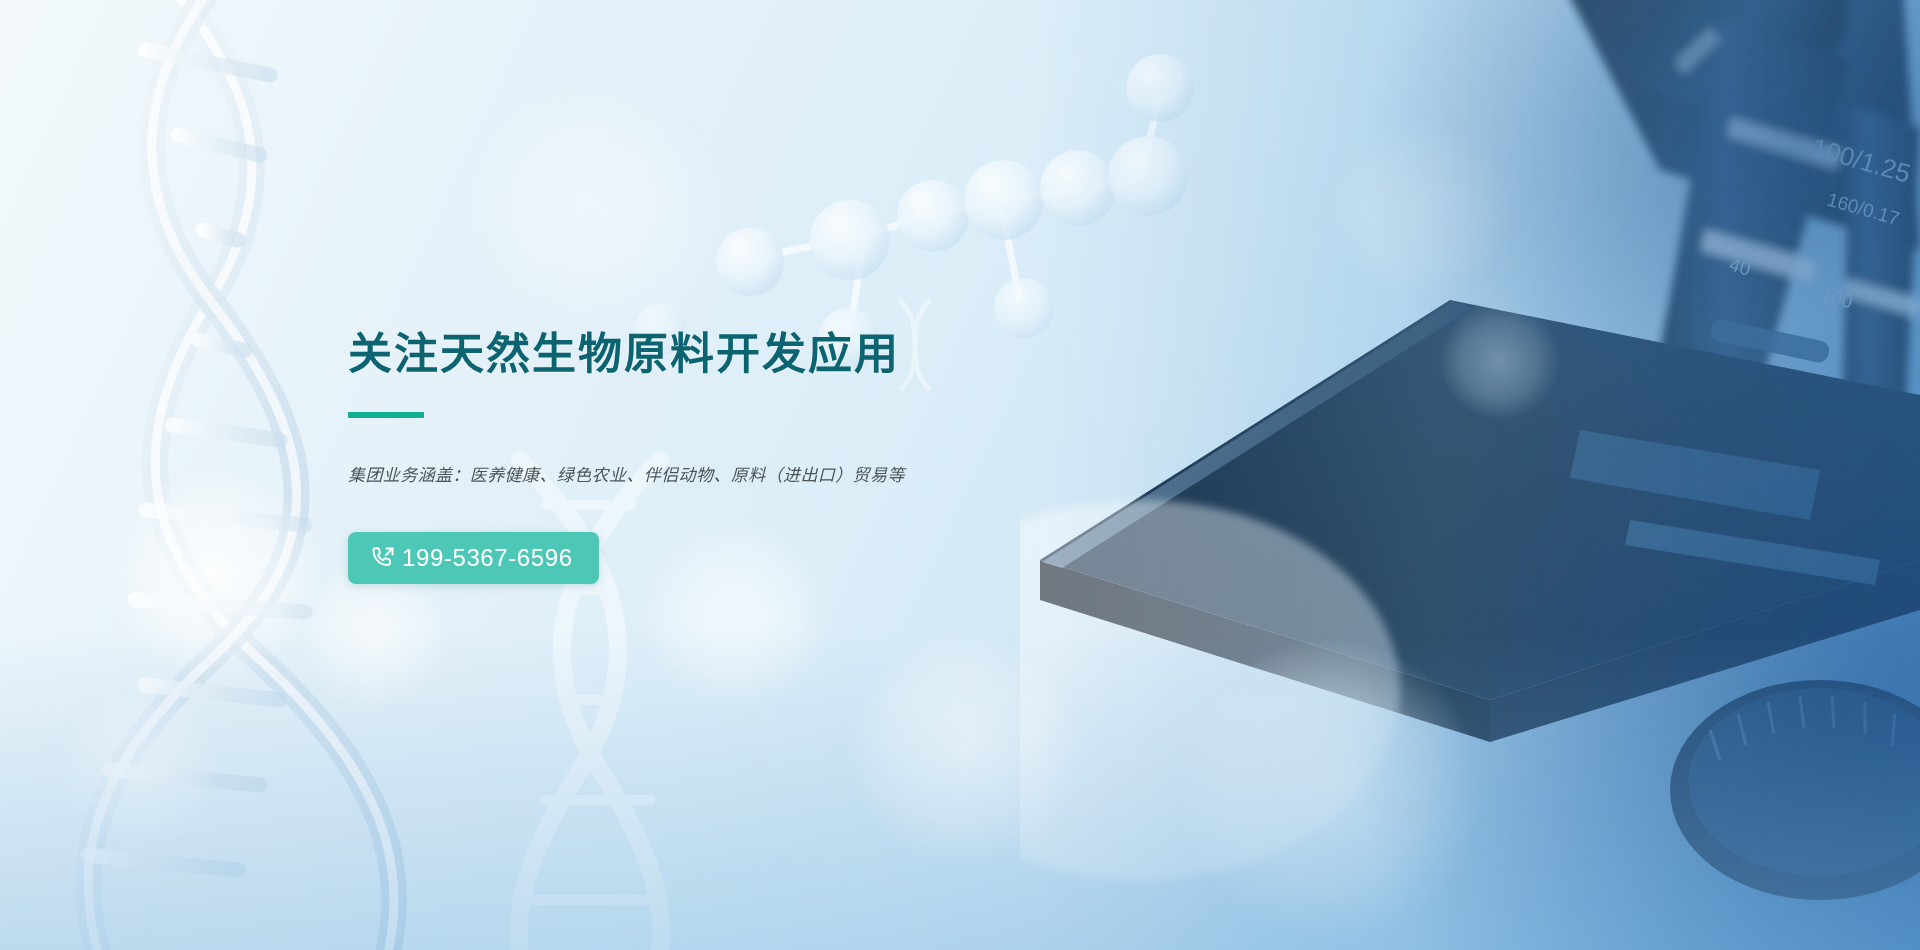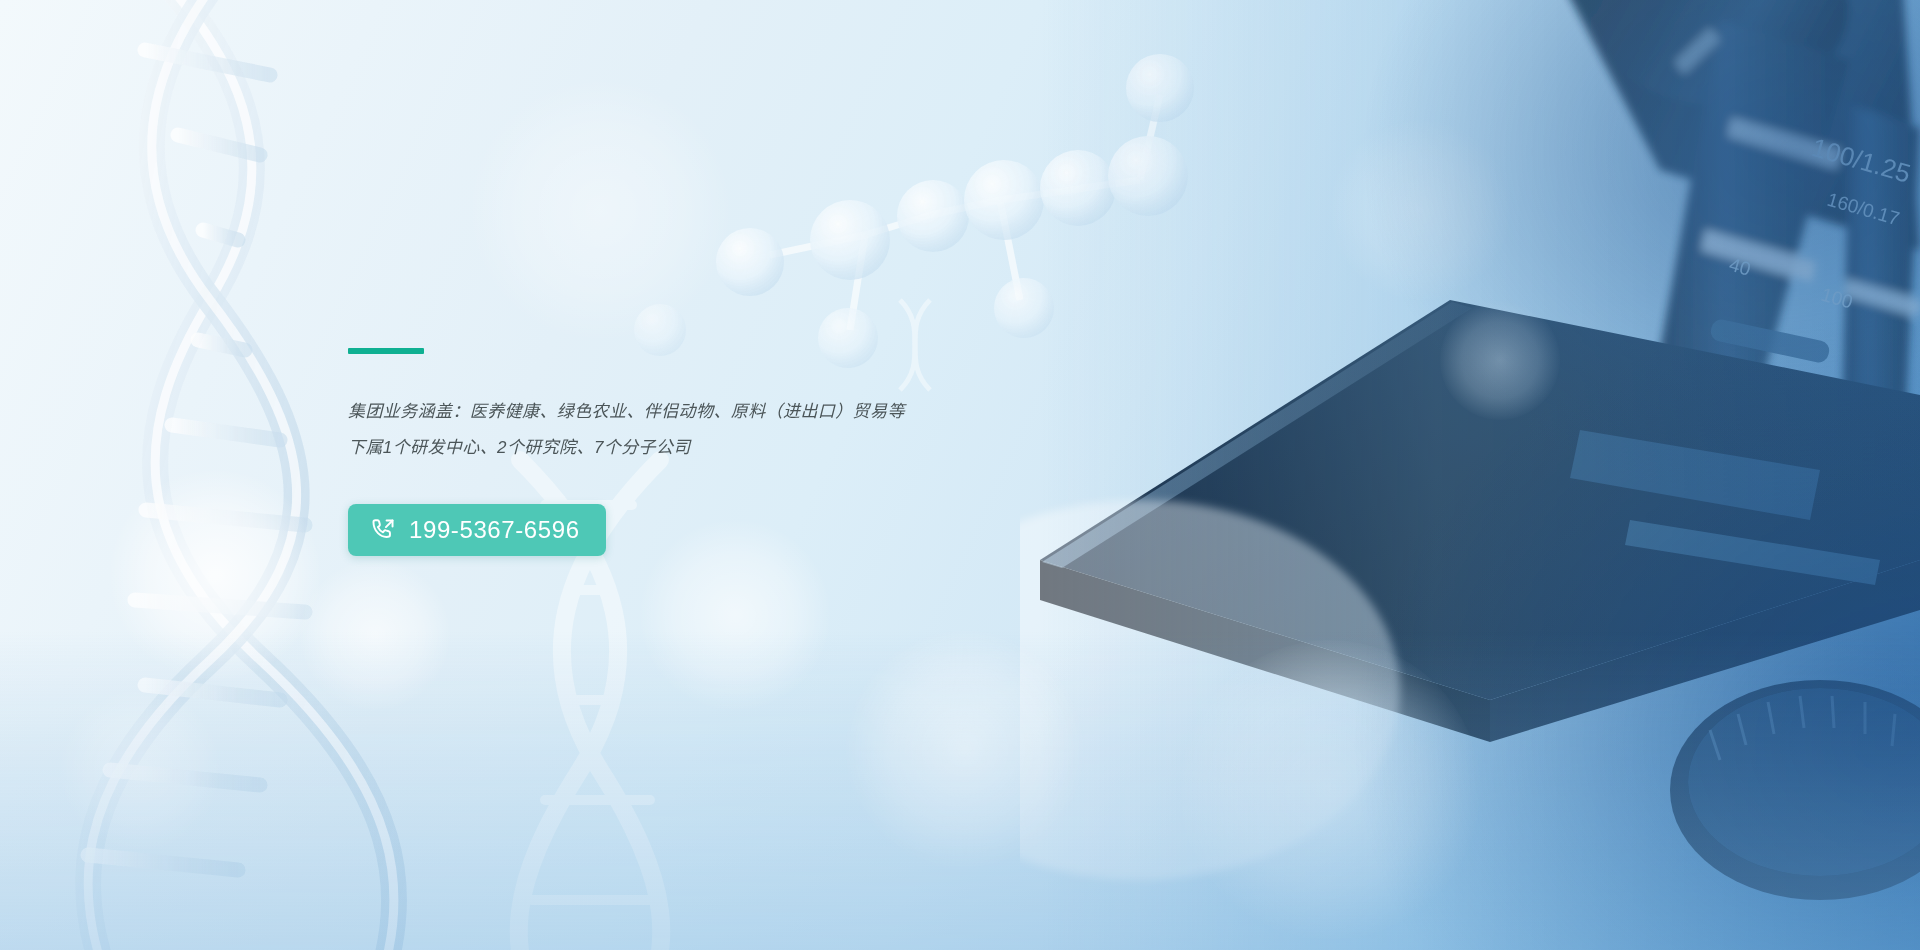--- a/index.html
+++ b/index.html
@@ -107,21 +107,21 @@
     color: #4b5558;
     letter-spacing: .4px;
     font-style: italic;
   }
   .subtitle p { margin: 0; white-space: nowrap; }
 
   
   .phone-btn {
     display: inline-flex;
     align-items: center;
-    gap: 13px;
+    gap: 6px;
     margin-top: 38px;
     padding: 13px 26px 13px 22px;
     background: #4ec8b6;
     border-radius: 8px;
     border: none;
     cursor: pointer;
     box-shadow: 0 2px 8px rgba(40,140,130,0.22);
   }
   .phone-btn .phone-icon {
     display: inline-block;
@@ -335,26 +335,26 @@
     <div class="bokeh bk7"></div>
     <div class="bokeh bk8"></div>
     <div class="bokeh bk9"></div>
 
     <div class="right-wash"></div>
     <div class="bottom-wash"></div>
   </div>
 
   <div class="content">
 
+    <h1 class="headline">关注天然生物原料开发应用</h1>
 
     <div class="divider"></div>
 
     <div class="subtitle">
       <p>集团业务涵盖：医养健康、绿色农业、伴侣动物、原料（进出口）贸易等</p>
-      <p>下属1个研发中心、2个研究院、7个分子公司</p>
     </div>
 
     <button class="phone-btn">
       <span class="phone-icon">
         <svg viewBox="0 0 24 24" fill="none" stroke="#ffffff" stroke-width="1.8" stroke-linecap="round" stroke-linejoin="round" aria-hidden="true">
           <path d="M3.2 4.6c0-.9.7-1.6 1.6-1.6h2.1c.7 0 1.3.5 1.5 1.2l.7 2.7c.1.6-.1 1.2-.6 1.5l-1.2.9c1 2.1 2.7 3.8 4.8 4.8l.9-1.2c.4-.5 1-.7 1.6-.5l2.6.7c.7.2 1.2.8 1.2 1.5v2.1c0 .9-.7 1.6-1.6 1.6C9.7 19.3 3.2 12.8 3.2 4.6z"></path>
           <path d="M15.3 3.2h5.5v5.5"></path>
           <path d="M20.8 3.2l-6.1 6.1"></path>
         </svg>
       </span>

